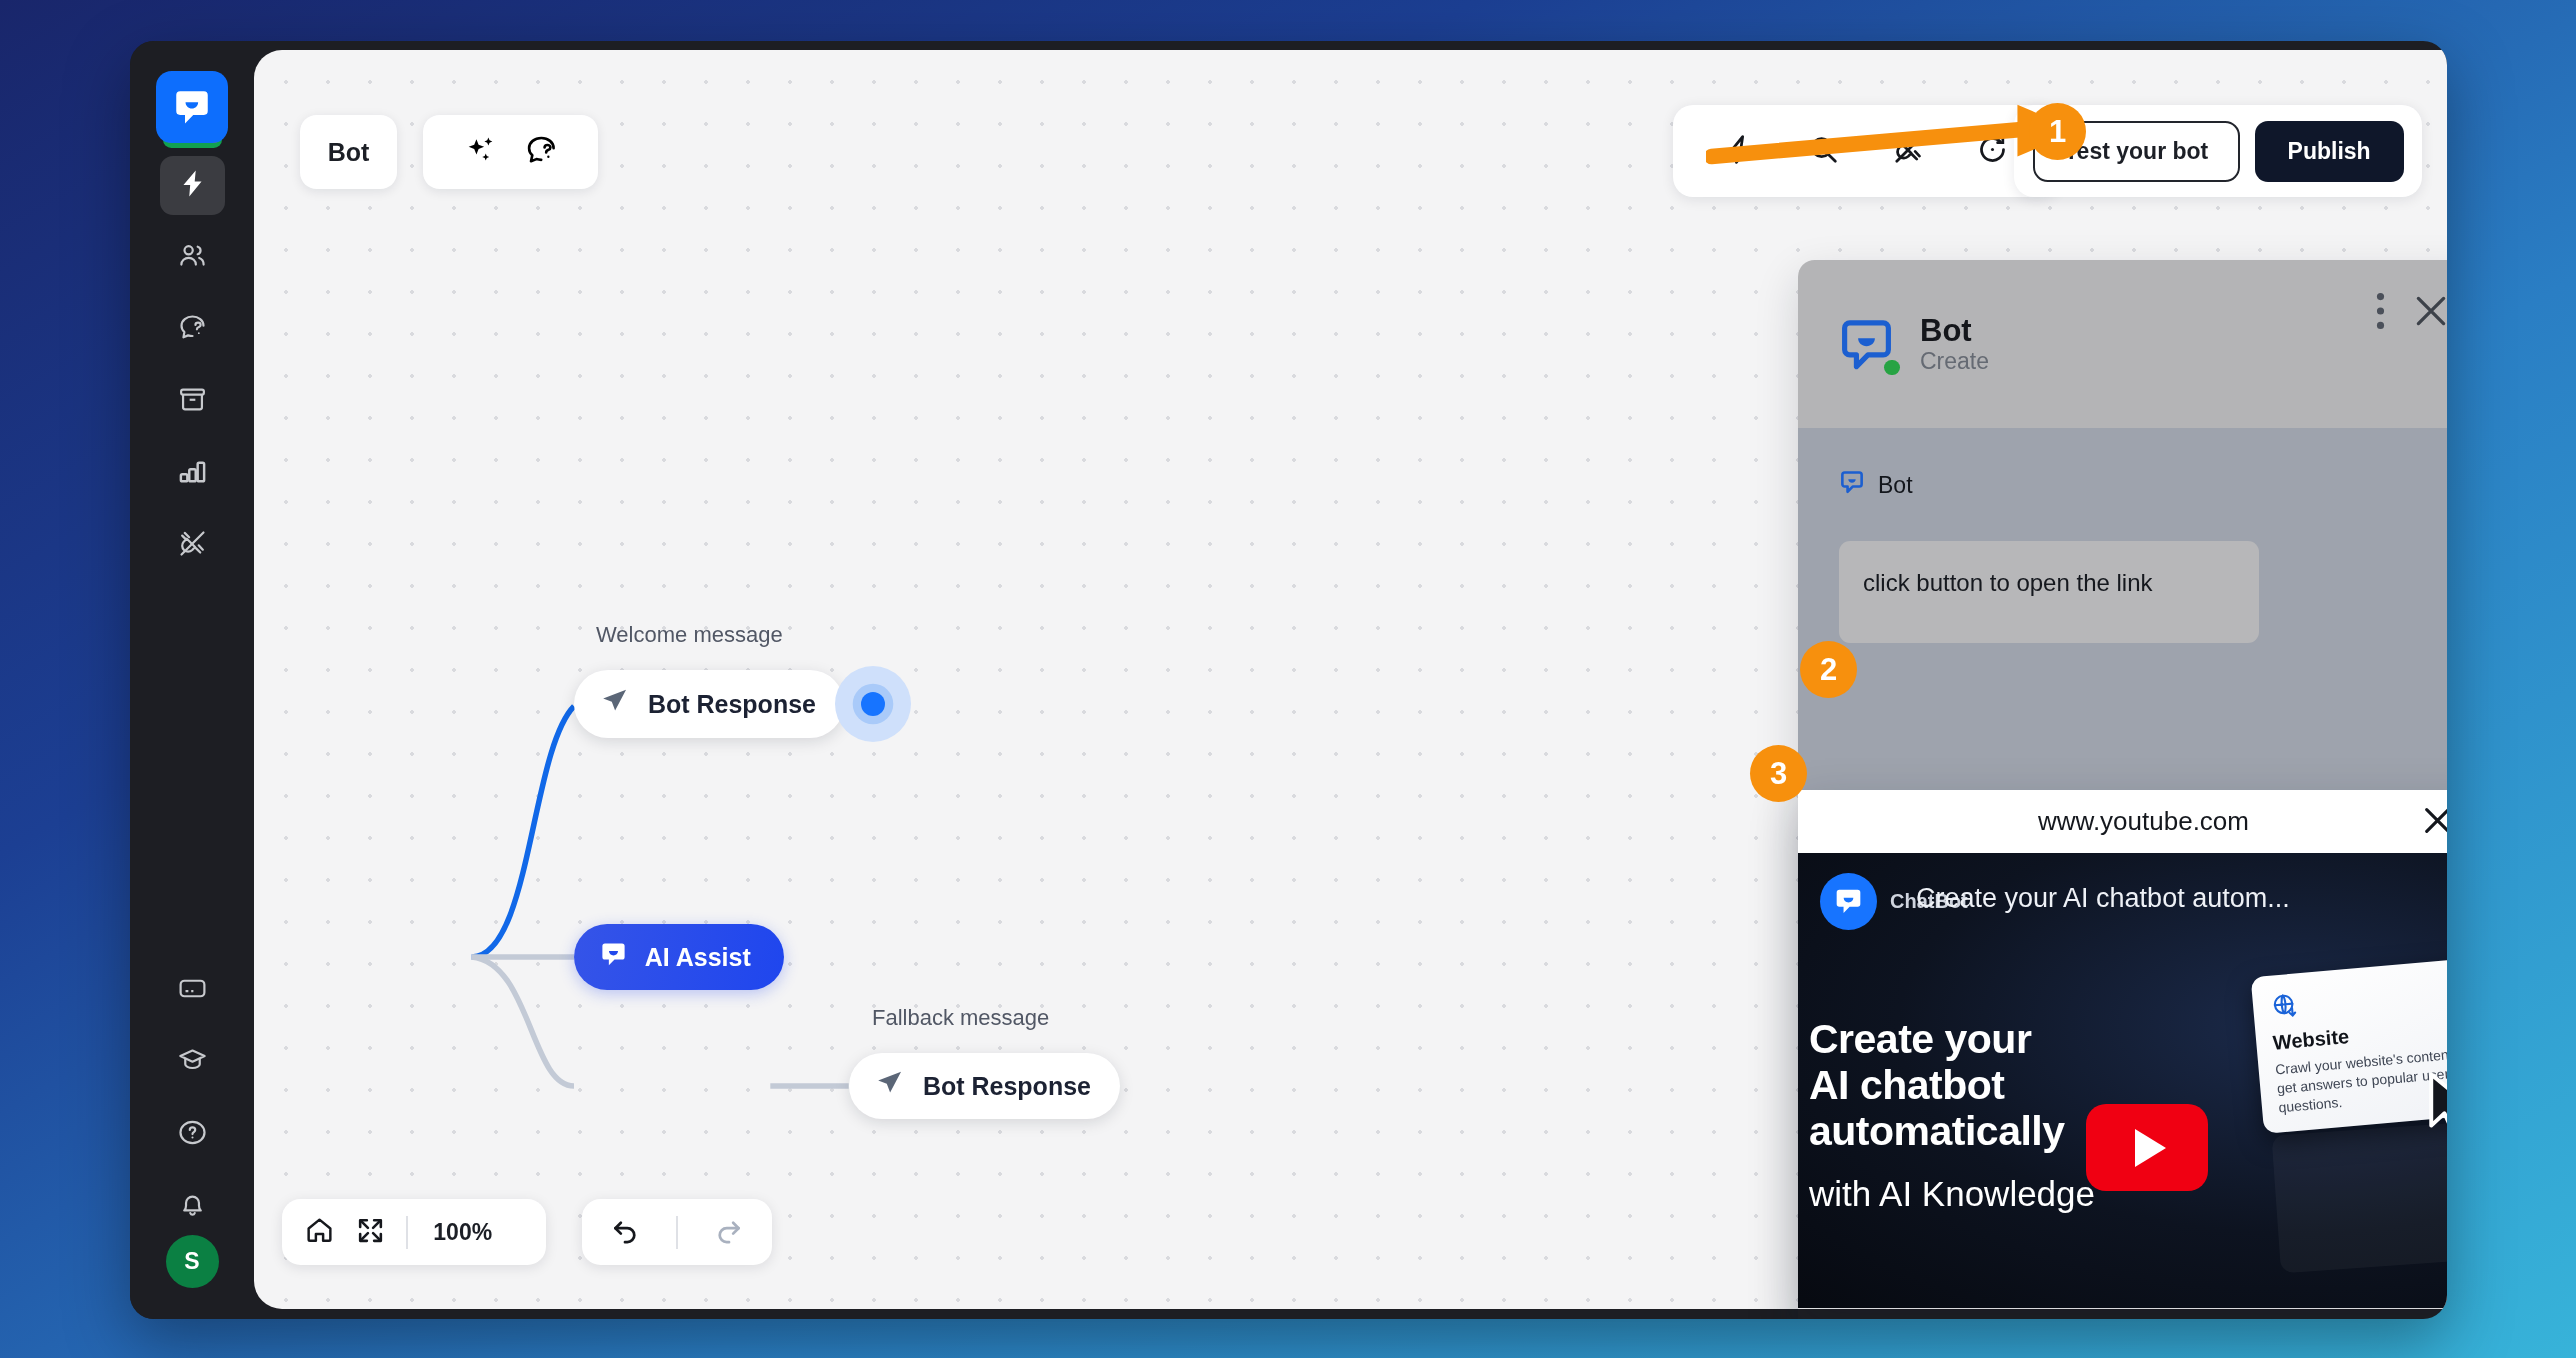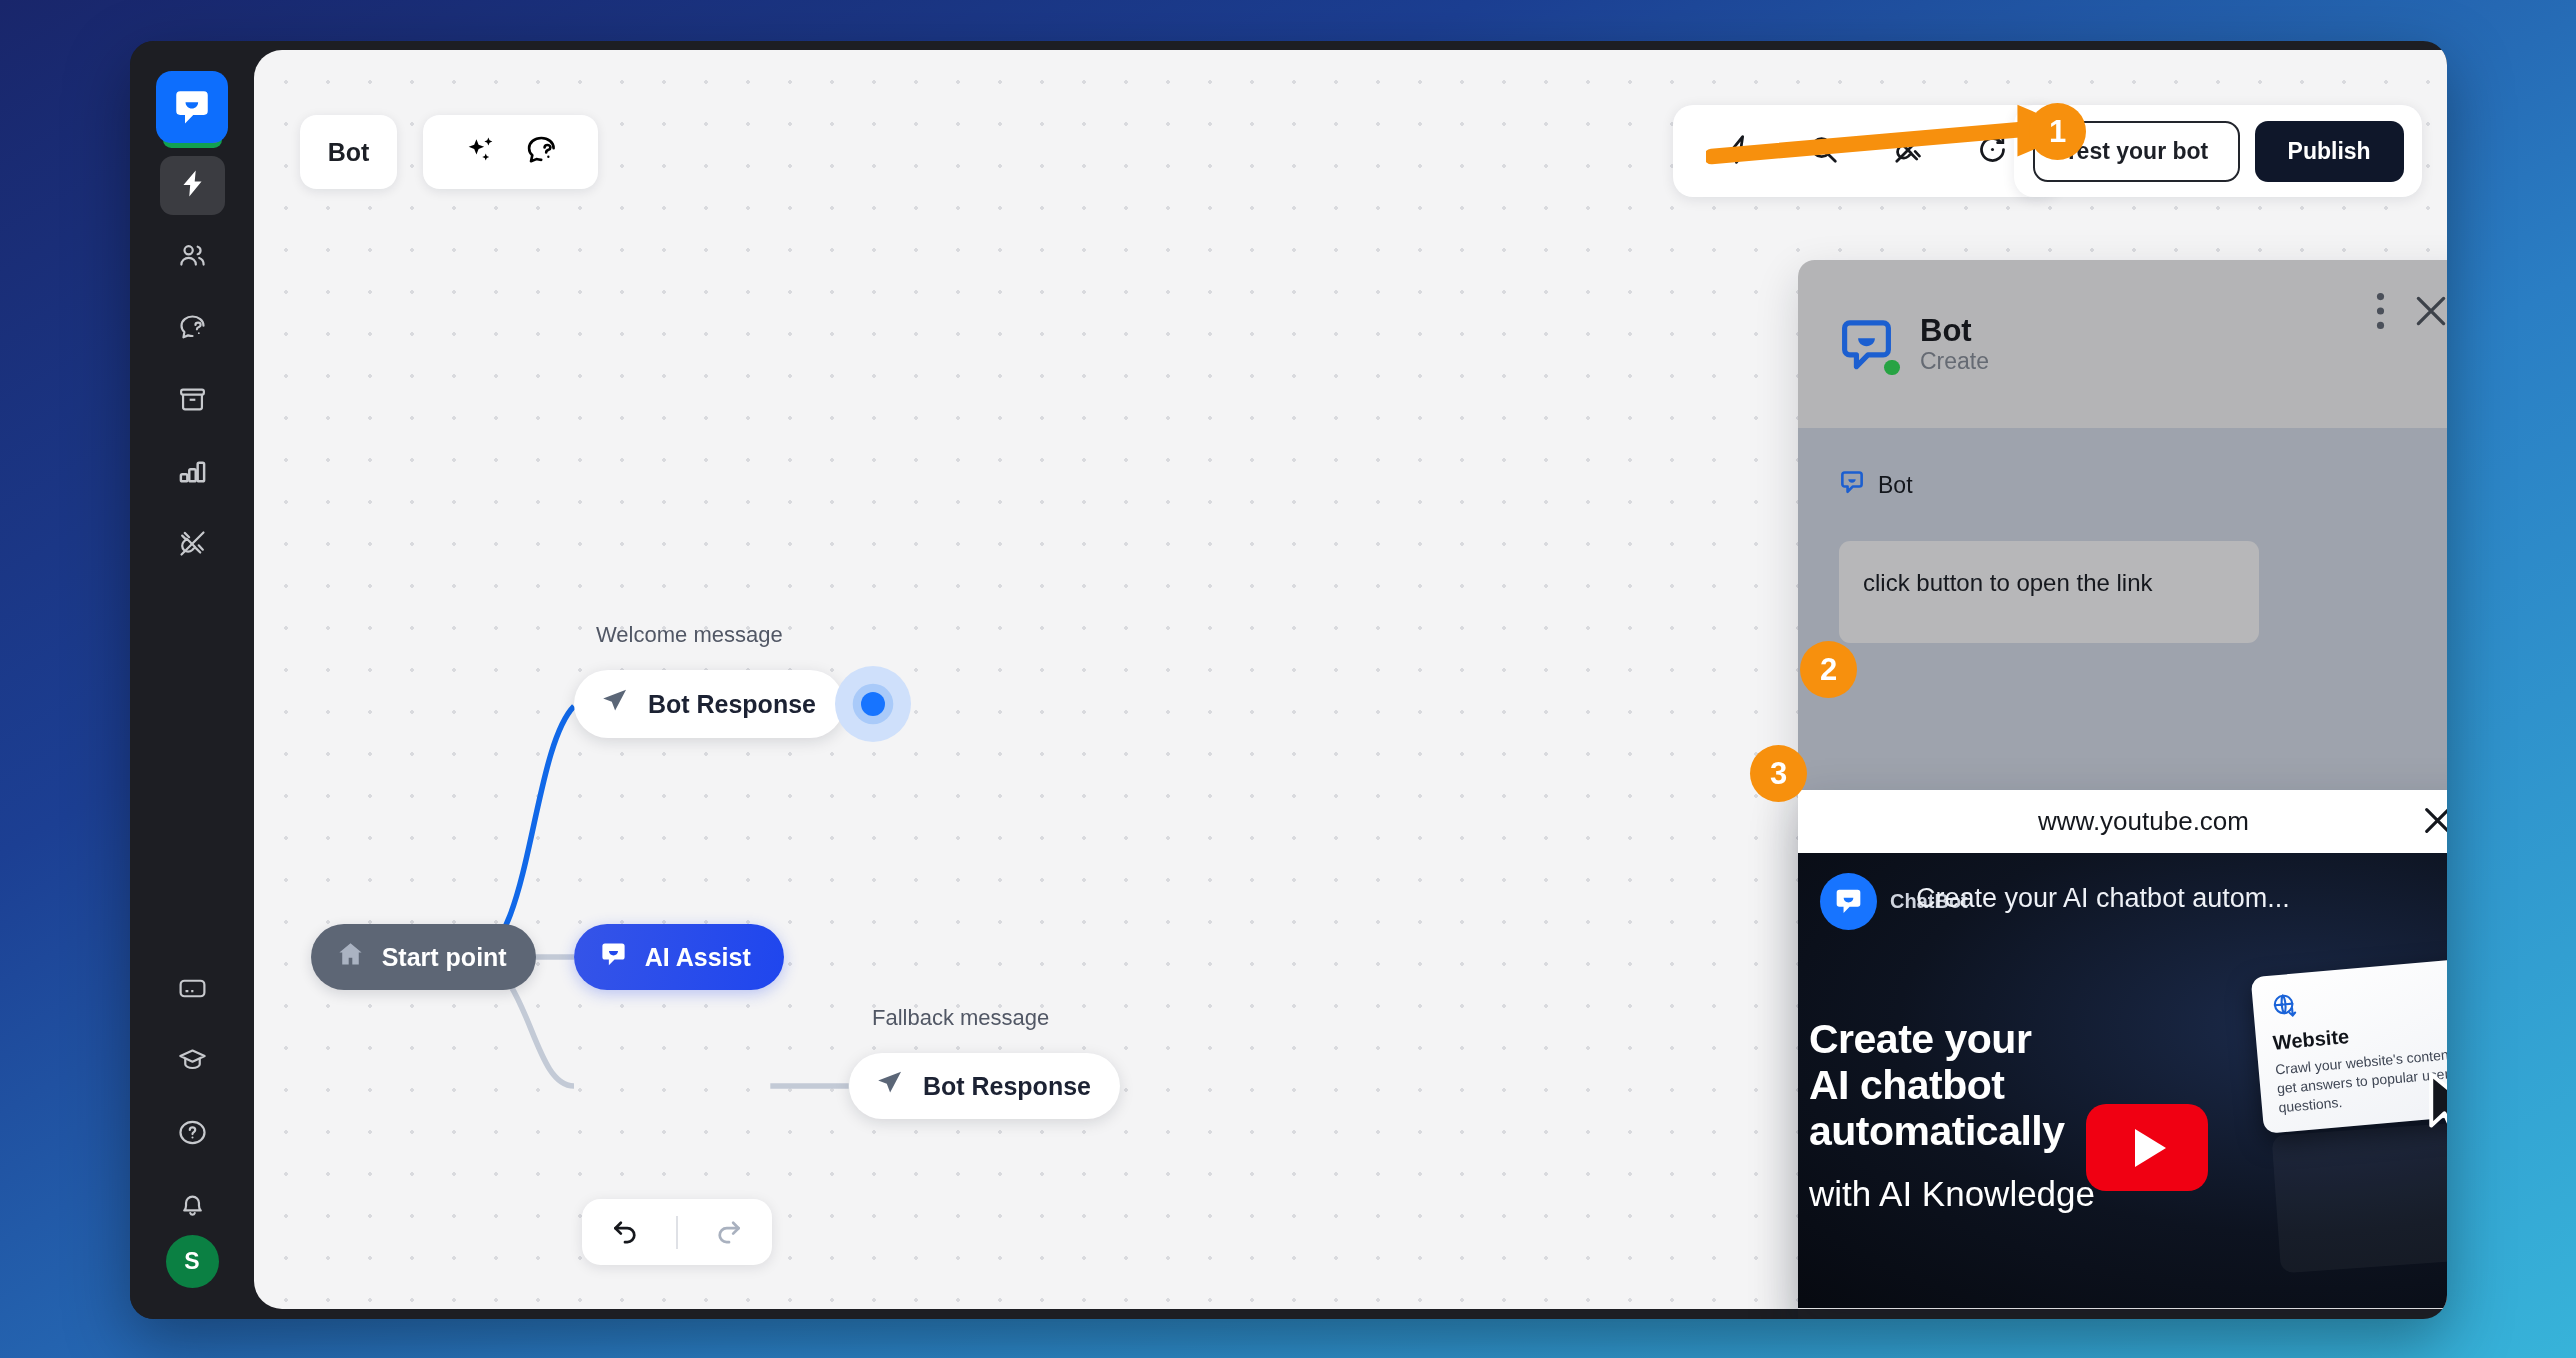--- a/index.html
+++ b/index.html
@@ -510,28 +510,20 @@
     </div>
 
     <div id="toolbar-actions">
       <button id="btn-test">Test your bot</button>
       <button id="btn-publish">Publish</button>
     </div>
 
     <div class="node-label" id="label-welcome">Welcome message</div>
     <div class="node-label" id="label-fallback">Fallback message</div>
 
-    <div class="node" id="node-start">
-      <span>
-        <svg width="31" height="31" viewBox="0 0 24 24" fill="#aab3c2">
-            <path d="M12 3.2 3.4 10.4h2.2v9.4h5V14.6h2.8v5.2h5v-9.4h2.2L12 3.2Z"></path>
-          </svg>
-      </span>
-      <span>Start point</span>
-    </div>
 
     <div class="node" id="node-botresp1">
       <span>
         <svg width="29.5" height="29.5" viewBox="0 0 24 24" fill="#5b6舵">
             <path d="M21.2 3 2.6 10.2l7 2.6 2.7 7.1L21.2 3Z" fill="#5b6677"></path>
           </svg>
       </span>
       <span>Bot Response</span>
     </div>
     <div id="node-botresp1-handle">
@@ -551,20 +543,35 @@
 
     <div class="node" id="node-botresp2">
       <span>
         <svg width="29.5" height="29.5" viewBox="0 0 24 24">
             <path d="M21.2 3 2.6 10.2l7 2.6 2.7 7.1L21.2 3Z" fill="#5b6677"></path>
           </svg>
       </span>
       <span>Bot Response</span>
     </div>
 
+    <div class="ctrlbar" id="ctrl-zoom">
+      <span>
+        <svg width="31" height="31" viewBox="0 0 24 24" fill="none" stroke="#16181d" stroke-width="1.9" stroke-linejoin="round">
+            <path d="M3.6 10.4 12 3.6l8.4 6.8V19a1 1 0 0 1-1 1h-4.6v-5.3H9.2V20H4.6a1 1 0 0 1-1-1v-8.6Z"></path>
+          </svg>
+      </span>
+      <span>
+        <svg width="31" height="31" viewBox="0 0 24 24" fill="none" stroke="#16181d" stroke-width="2" stroke-linecap="round" stroke-linejoin="round">
+            <path d="M4 9.2V4h5.2M14.8 4H20v5.2M20 14.8V20h-5.2M9.2 20H4v-5.2"></path>
+            <path d="M4.6 4.6 10 10M19.4 4.6 14 10M19.4 19.4 14 14M4.6 19.4 10 14"></path>
+          </svg>
+      </span>
+      <span class="ctrl-div"></span>
+      <span id="zoom-value">100%</span>
+    </div>
 
     <div class="ctrlbar" id="ctrl-undo">
       <span>
         <svg width="31" height="31" viewBox="0 0 24 24" fill="none" stroke="#16181d" stroke-width="2.1" stroke-linecap="round" stroke-linejoin="round">
             <path d="M8.4 6 4.2 10.2l4.2 4.2"></path>
             <path d="M4.2 10.2h9.2a5.4 5.4 0 0 1 0 10.8h-1.8"></path>
           </svg>
       </span>
       <span class="ctrl-div"></span>
       <span>

